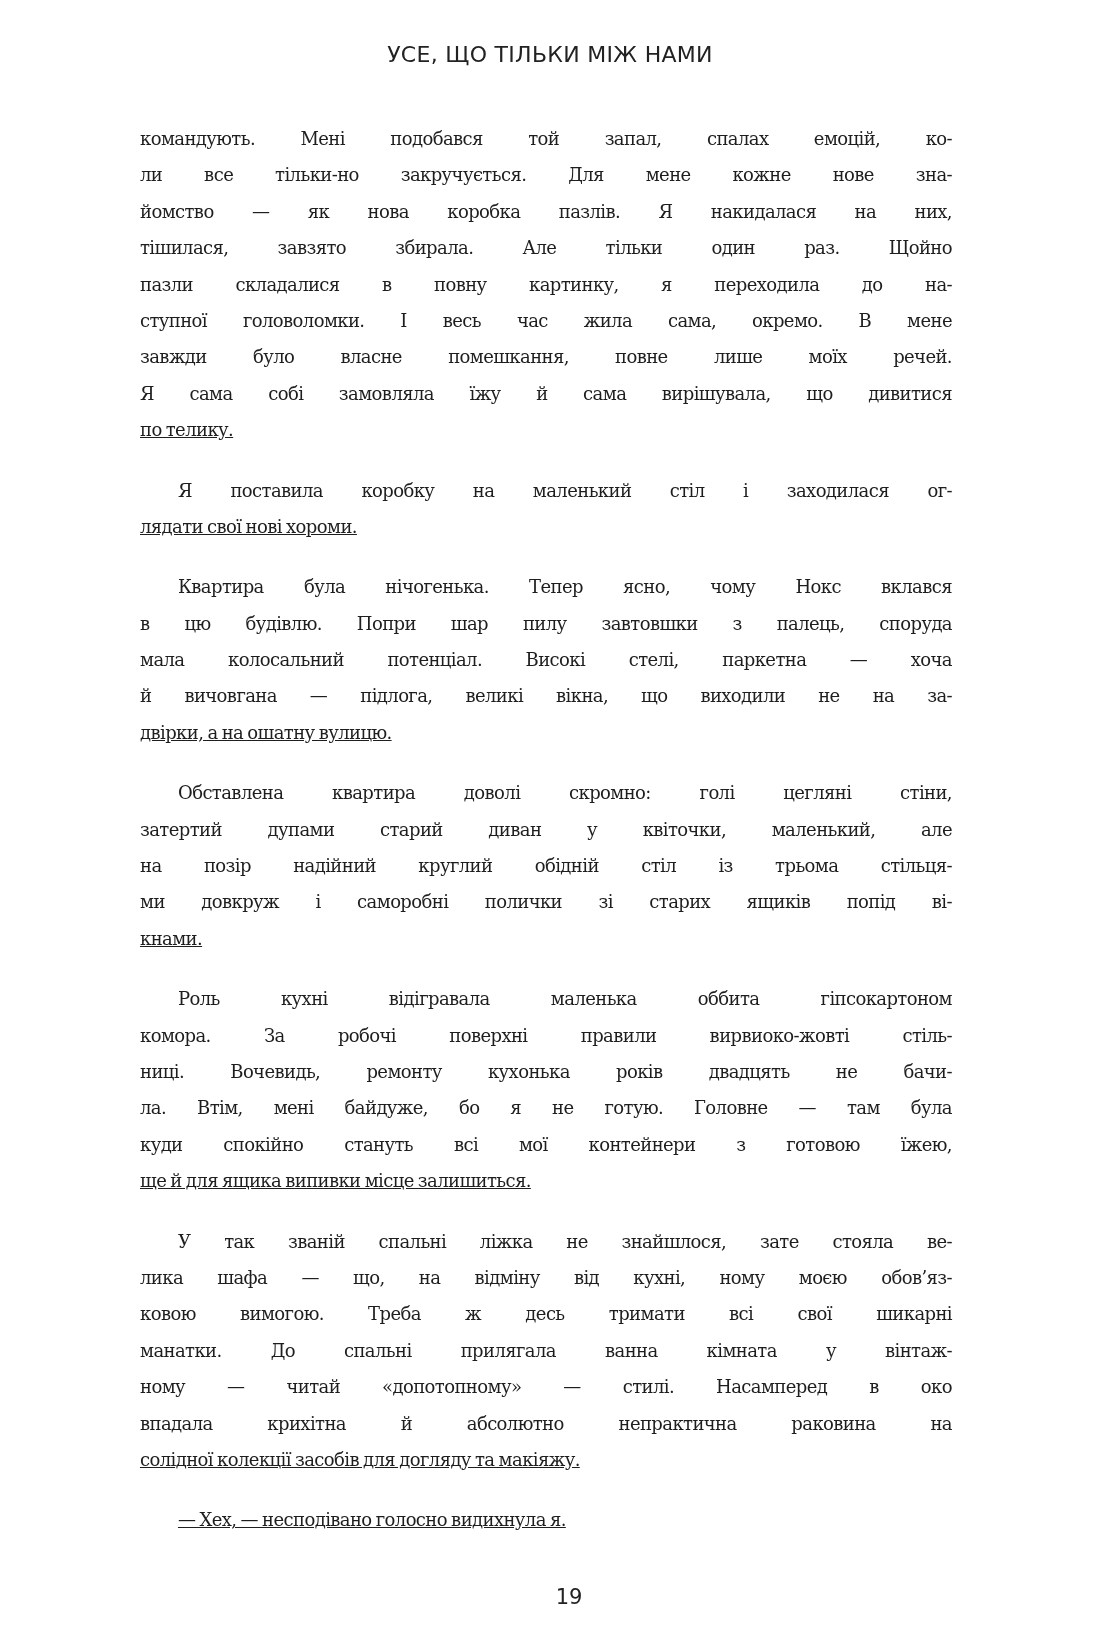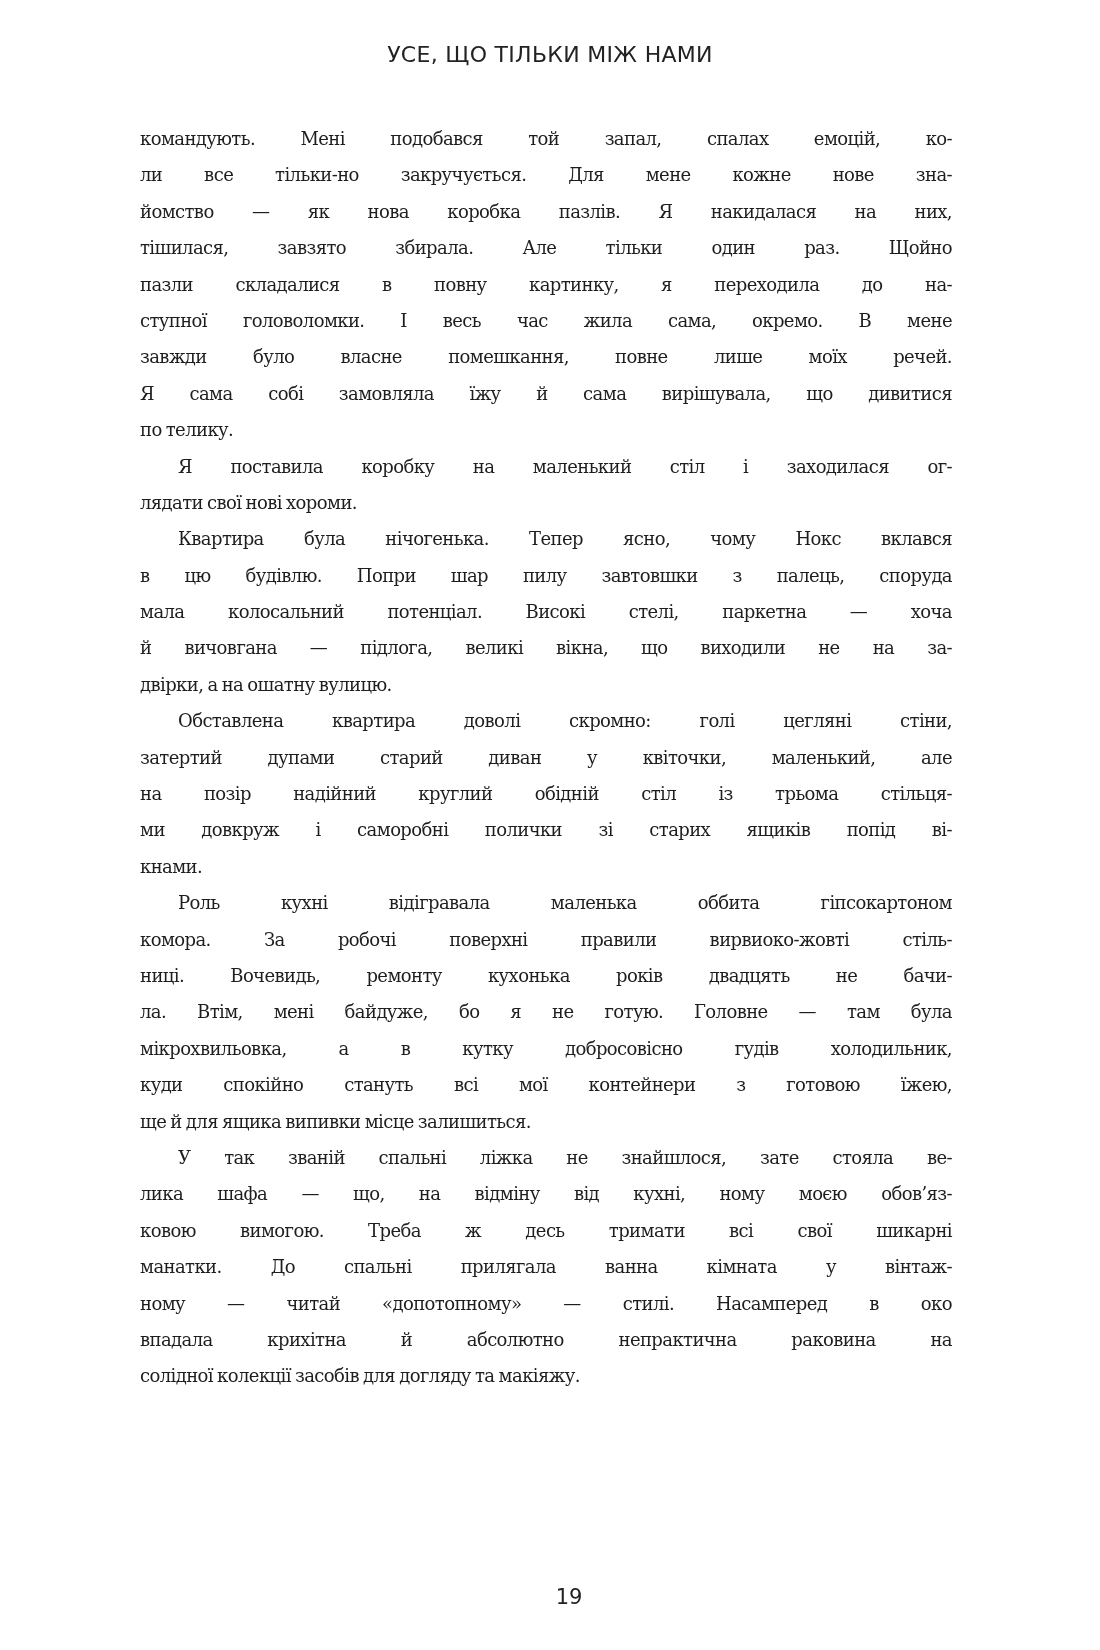--- a/index.html
+++ b/index.html
@@ -48,23 +48,25 @@
       line-height: 36.4px;
       white-space: nowrap;
       text-align: justify;
       text-align-last: justify;
       letter-spacing: -0.6px;
       word-spacing: -1px;
       overflow: visible;
     }
     .line.last {
       text-align-last: left;
+      text-decoration: underline;
     }
     .line.indent {
       padding-left: 38px;
+      margin-top: 24px;
     }
     .page-number {
       position: absolute;
       top: 1585px;
       left: 0;
       width: 1100px;
       text-align: center;
       font-family: "DejaVu Sans", sans-serif;
       font-size: 21px;
       color: #222;
@@ -110,31 +112,33 @@
       <div class="line">на позір надійний круглий обідній стіл із трьома стільця-</div>
       <div class="line">ми довкруж і саморобні полички зі старих ящиків попід ві-</div>
       <div class="line last">кнами.</div>
     </div>
 
     <div class="paragraph">
       <div class="line indent">Роль кухні відігравала маленька оббита гіпсокартоном</div>
       <div class="line">комора. За робочі поверхні правили вирвиоко-жовті стіль-</div>
       <div class="line">ниці. Вочевидь, ремонту кухонька років двадцять не бачи-</div>
       <div class="line">ла. Втім, мені байдуже, бо я не готую. Головне — там була</div>
-      <div class="line">мікрохвильовка, а в кутку добросовісно гудів холодильник,</div>
       <div class="line">куди спокійно стануть всі мої контейнери з готовою їжею,</div>
       <div class="line last">ще й для ящика випивки місце залишиться.</div>
     </div>
 
     <div class="paragraph">
       <div class="line indent">У так званій спальні ліжка не знайшлося, зате стояла ве-</div>
       <div class="line">лика шафа — що, на відміну від кухні, ному моєю обов’яз-</div>
       <div class="line">ковою вимогою. Треба ж десь тримати всі свої шикарні</div>
       <div class="line">манатки. До спальні прилягала ванна кімната у вінтаж-</div>
       <div class="line">ному — читай «допотопному» — стилі. Насамперед в око</div>
       <div class="line">впадала крихітна й абсолютно непрактична раковина на</div>
       <div class="line last">солідної колекції засобів для догляду та макіяжу.</div>
     </div>
 
+    <div class="paragraph">
+      <div class="line indent last">— Хех, — несподівано голосно видихнула я.</div>
+    </div>
   </div>
 
   <div class="page-number">19</div>
 </div>
 
 </body></html>

